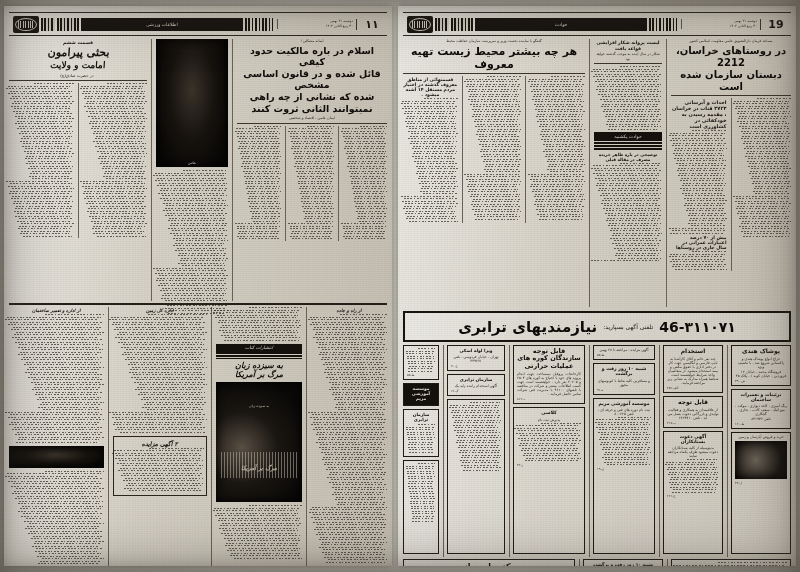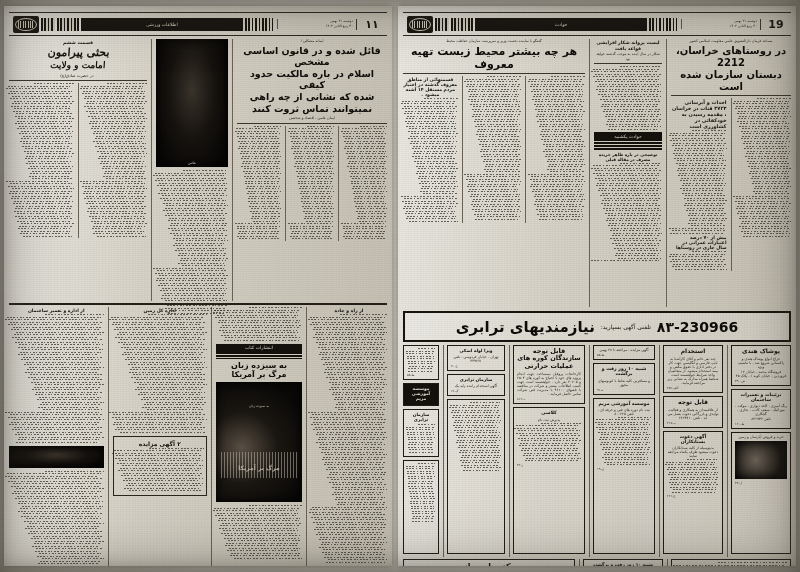--- a/index.html
+++ b/index.html
@@ -146,24 +146,24 @@
         <div class="bars b3"></div>
         <div class="logo"></div>
       </div>
     </div>
 
     <div class="cols" style="height:262px;">
 
       <div class="col" style="flex:0 0 150px;">
         <div class="kicker">ایمانه مشکلی !</div>
         <div class="hl" style="font-size:9.5px;">
+          <div>اسلام در باره مالکیت حدود کیفی</div>
           <div>قائل شده و در قانون اساسی مشخص</div>
-          <div>اسلام در باره مالکیت حدود کیفی</div>
           <div>شده که نشانی از چه راهی</div>
-          <div>نمیتوانند تماس ثروت کنند</div>
+          <div>نمیتوانند الثانی ثروت کنند</div>
         </div>
         <div class="kicker" style="margin-top:2px">ایمان علمی ، اقتصاد و شخصی</div>
         <div class="rule"></div>
         <div class="cols" style="padding:0;gap:4px;">
           <div class="col txt sm">
             <i style="width: 62%; margin-inline-start: 0%;"></i>
               <i style="width: 99%; margin-inline-start: 3%;"></i>
               <i style="width: 98%; margin-inline-start: 6%;"></i>
               <i style="width: 97%; margin-inline-start: 2%;"></i>
               <i style="width: 96%; margin-inline-start: 5%;"></i>
@@ -510,21 +510,21 @@
               <i style="width: 79%; margin-inline-start: 2%;"></i>
               <i style="width: 78%; margin-inline-start: 5%;"></i>
               <i style="width: 77%; margin-inline-start: 1%;"></i>
           </div>
         </div>
       </div>
     </div>
 
     <div class="rule thick" style="margin:2px 5px;"></div>
 
-    <div class="cols" style="height:262px;">
+    <div class="cols" style="height:262px;font-style:italic;">
 
       <div class="col txt sm" style="flex:0 0 76px;">
         <div class="smallcaphead">از راه و جاده</div>
         <i style="width: 62%; margin-inline-start: 0%;"></i>
           <i style="width: 99%; margin-inline-start: 3%;"></i>
           <i style="width: 98%; margin-inline-start: 6%;"></i>
           <i style="width: 97%; margin-inline-start: 2%;"></i>
           <i style="width: 96%; margin-inline-start: 5%;"></i>
           <i style="width: 95%; margin-inline-start: 1%;"></i>
           <i style="width: 94%; margin-inline-start: 4%;"></i>
@@ -1256,21 +1256,21 @@
               <i style="width: 92%; margin-inline-start: 5%;"></i>
               <i style="width: 91%; margin-inline-start: 1%;"></i>
               <i style="width: 90%; margin-inline-start: 4%;"></i>
               <i style="width: 89%; margin-inline-start: 0%;"></i>
           </div>
         </div>
       </div>
     </div>
 
     <div class="classbanner">
-      <span class="t3">۸۳-230966</span>
+      <span class="t3">46-۳۱۱۰۷۱</span>
       <span class="t2">تلفنی آگهی بسپارید:</span>
       <span class="t1">نیازمندیهای ترابری</span>
     </div>
 
     <div class="grid-ads" style="height:212px;">
 
       <div class="col" style="flex:0 0 60px;">
         <div class="adbox">
           <h4>پوشاک هندی</h4>
           <div class="sub">حراج انواع پوشاک هندی و پاکستانی شروع شد ـ با تخفیف ویژه</div>

